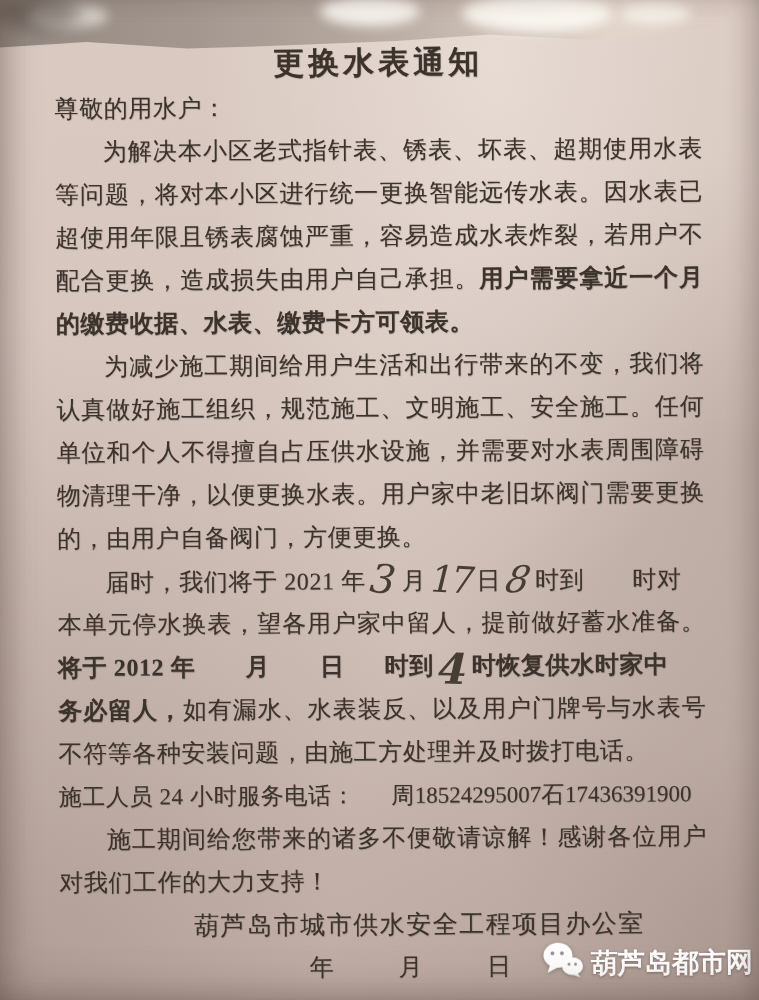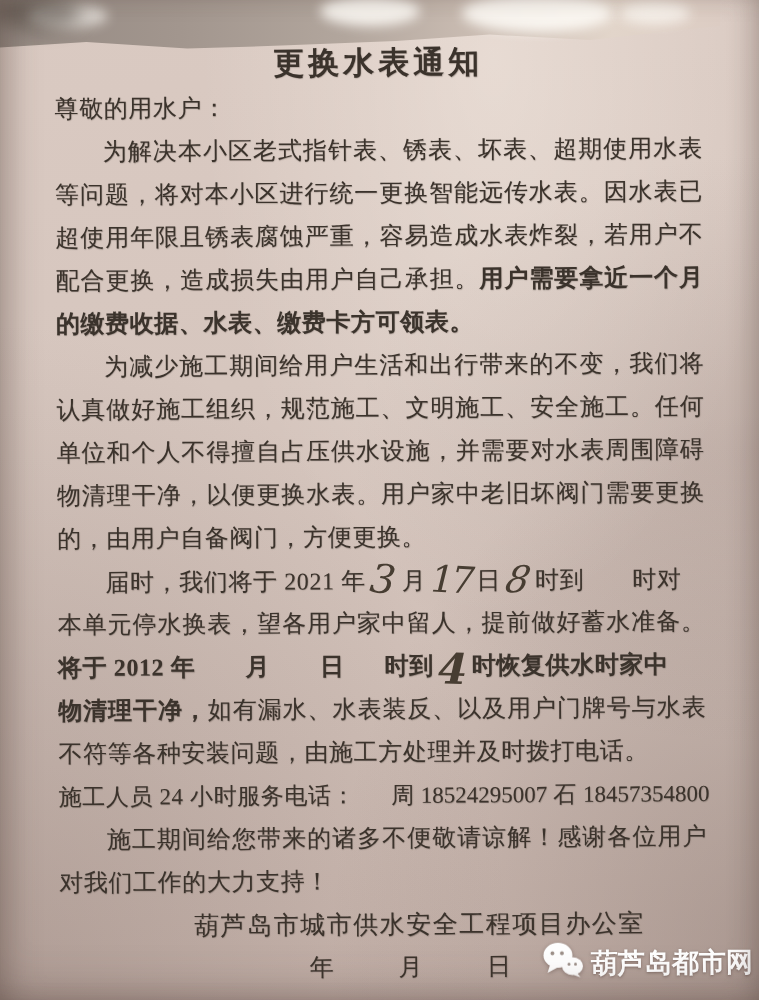--- a/index.html
+++ b/index.html
@@ -39,21 +39,21 @@
   .hw{display:inline-block;font-family:"DejaVu Serif",serif;font-style:italic;
       color:#473d32;text-shadow:none;text-align:center;line-height:1;vertical-align:-4px;}
   .hw-month{font-size:40px;width:36px;transform:rotate(7deg);}
   .hw-day{font-size:37px;width:50px;letter-spacing:-3px;transform:rotate(3deg);}
   .hw-hour{font-size:37px;width:34px;transform:skewX(-12deg);}
   .hw-resume{font-size:42px;width:38px;transform:rotate(2deg);vertical-align:-10px;}
   .sp{display:inline-block;}
   .sp48{width:48px;} .sp50{width:50px;} .sp40{width:40px;} .sp36{width:36px;}
   .phone-line{font-size:23px;}
   .phone-num{letter-spacing:0;}
-  .contact{margin-left:6px;}
+  .contact{margin-left:0;}
   .signature{text-align:center;padding-left:72px;font-size:25px;letter-spacing:1.5px;}
   .dateline{display:flex;gap:64px;padding-left:250px;}
   
   .watermark{position:absolute;right:6px;bottom:16px;display:flex;align-items:center;gap:7px;
     font-family:"Liberation Sans","DejaVu Sans",sans-serif;font-weight:bold;font-size:27px;color:#fff;
     text-shadow:0 1px 3px rgba(80,60,55,.55);transform:rotate(-0.5deg);}
   .wm-icon{display:inline-block;filter:drop-shadow(0 1px 2px rgba(80,60,55,.45));}
 </style>
 </head>
 <body>
@@ -81,24 +81,24 @@
 
     <div class="line fill indent">为减少施工期间给用户生活和出行带来的不变，我们将</div>
     <div class="line fill">认真做好施工组织，规范施工、文明施工、安全施工。任何</div>
     <div class="line fill">单位和个人不得擅自占压供水设施，并需要对水表周围障碍</div>
     <div class="line fill">物清理干净，以便更换水表。用户家中老旧坏阀门需要更换</div>
     <div class="line">的，由用户自备阀门，方便更换。</div>
 
     <div class="line"><span class="sp" style="width:2em"></span><span>届时，我们将于 2021  年</span><span class="hw hw-month">3</span><span>月</span><span class="hw hw-day">17</span><span>日</span><span class="hw hw-hour">8</span><span>时到</span><span class="sp sp48"></span><span>时对</span></div>
     <div class="line fill">本单元停水换表，望各用户家中留人，提前做好蓄水准备。</div>
     <div class="line b"><span>将于 2012  年</span><span class="sp sp50"></span><span>月</span><span class="sp sp50"></span><span>日</span><span class="sp sp40"></span><span>时到</span><span class="hw hw-resume">4</span><span>时恢复供水时家中</span></div>
-    <div class="line fill"><span class="b">物清理干净，</span><span>如有漏水、水表装反、以及用户门牌号与水表号</span></div>
+    <div class="line fill"><span class="b">务必留人，</span><span>如有漏水、水表装反、以及用户门牌号与水表号</span></div>
     <div class="line">不符等各种安装问题，由施工方处理并及时拨打电话。</div>
 
-    <div class="line phone-line"><span>施工人员 24 小时服务电话：</span><span class="sp sp36"></span><span>周</span><span class="phone-num contact">18524295007</span><span class="contact">石</span><span class="phone-num contact">18457354800</span></div>
+    <div class="line phone-line"><span>施工人员 24 小时服务电话：</span><span class="sp sp36"></span><span>周</span><span class="phone-num contact">18524295007</span><span class="contact">石</span><span class="phone-num contact">17436391900</span></div>
 
     <div class="line fill indent">施工期间给您带来的诸多不便敬请谅解！感谢各位用户</div>
     <div class="line">对我们工作的大力支持！</div>
 
     <div class="line signature">葫芦岛市城市供水安全工程项目办公室</div>
 
     <div class="line dateline">
         <span>年</span>
         <span>月</span>
         <span>日</span>

